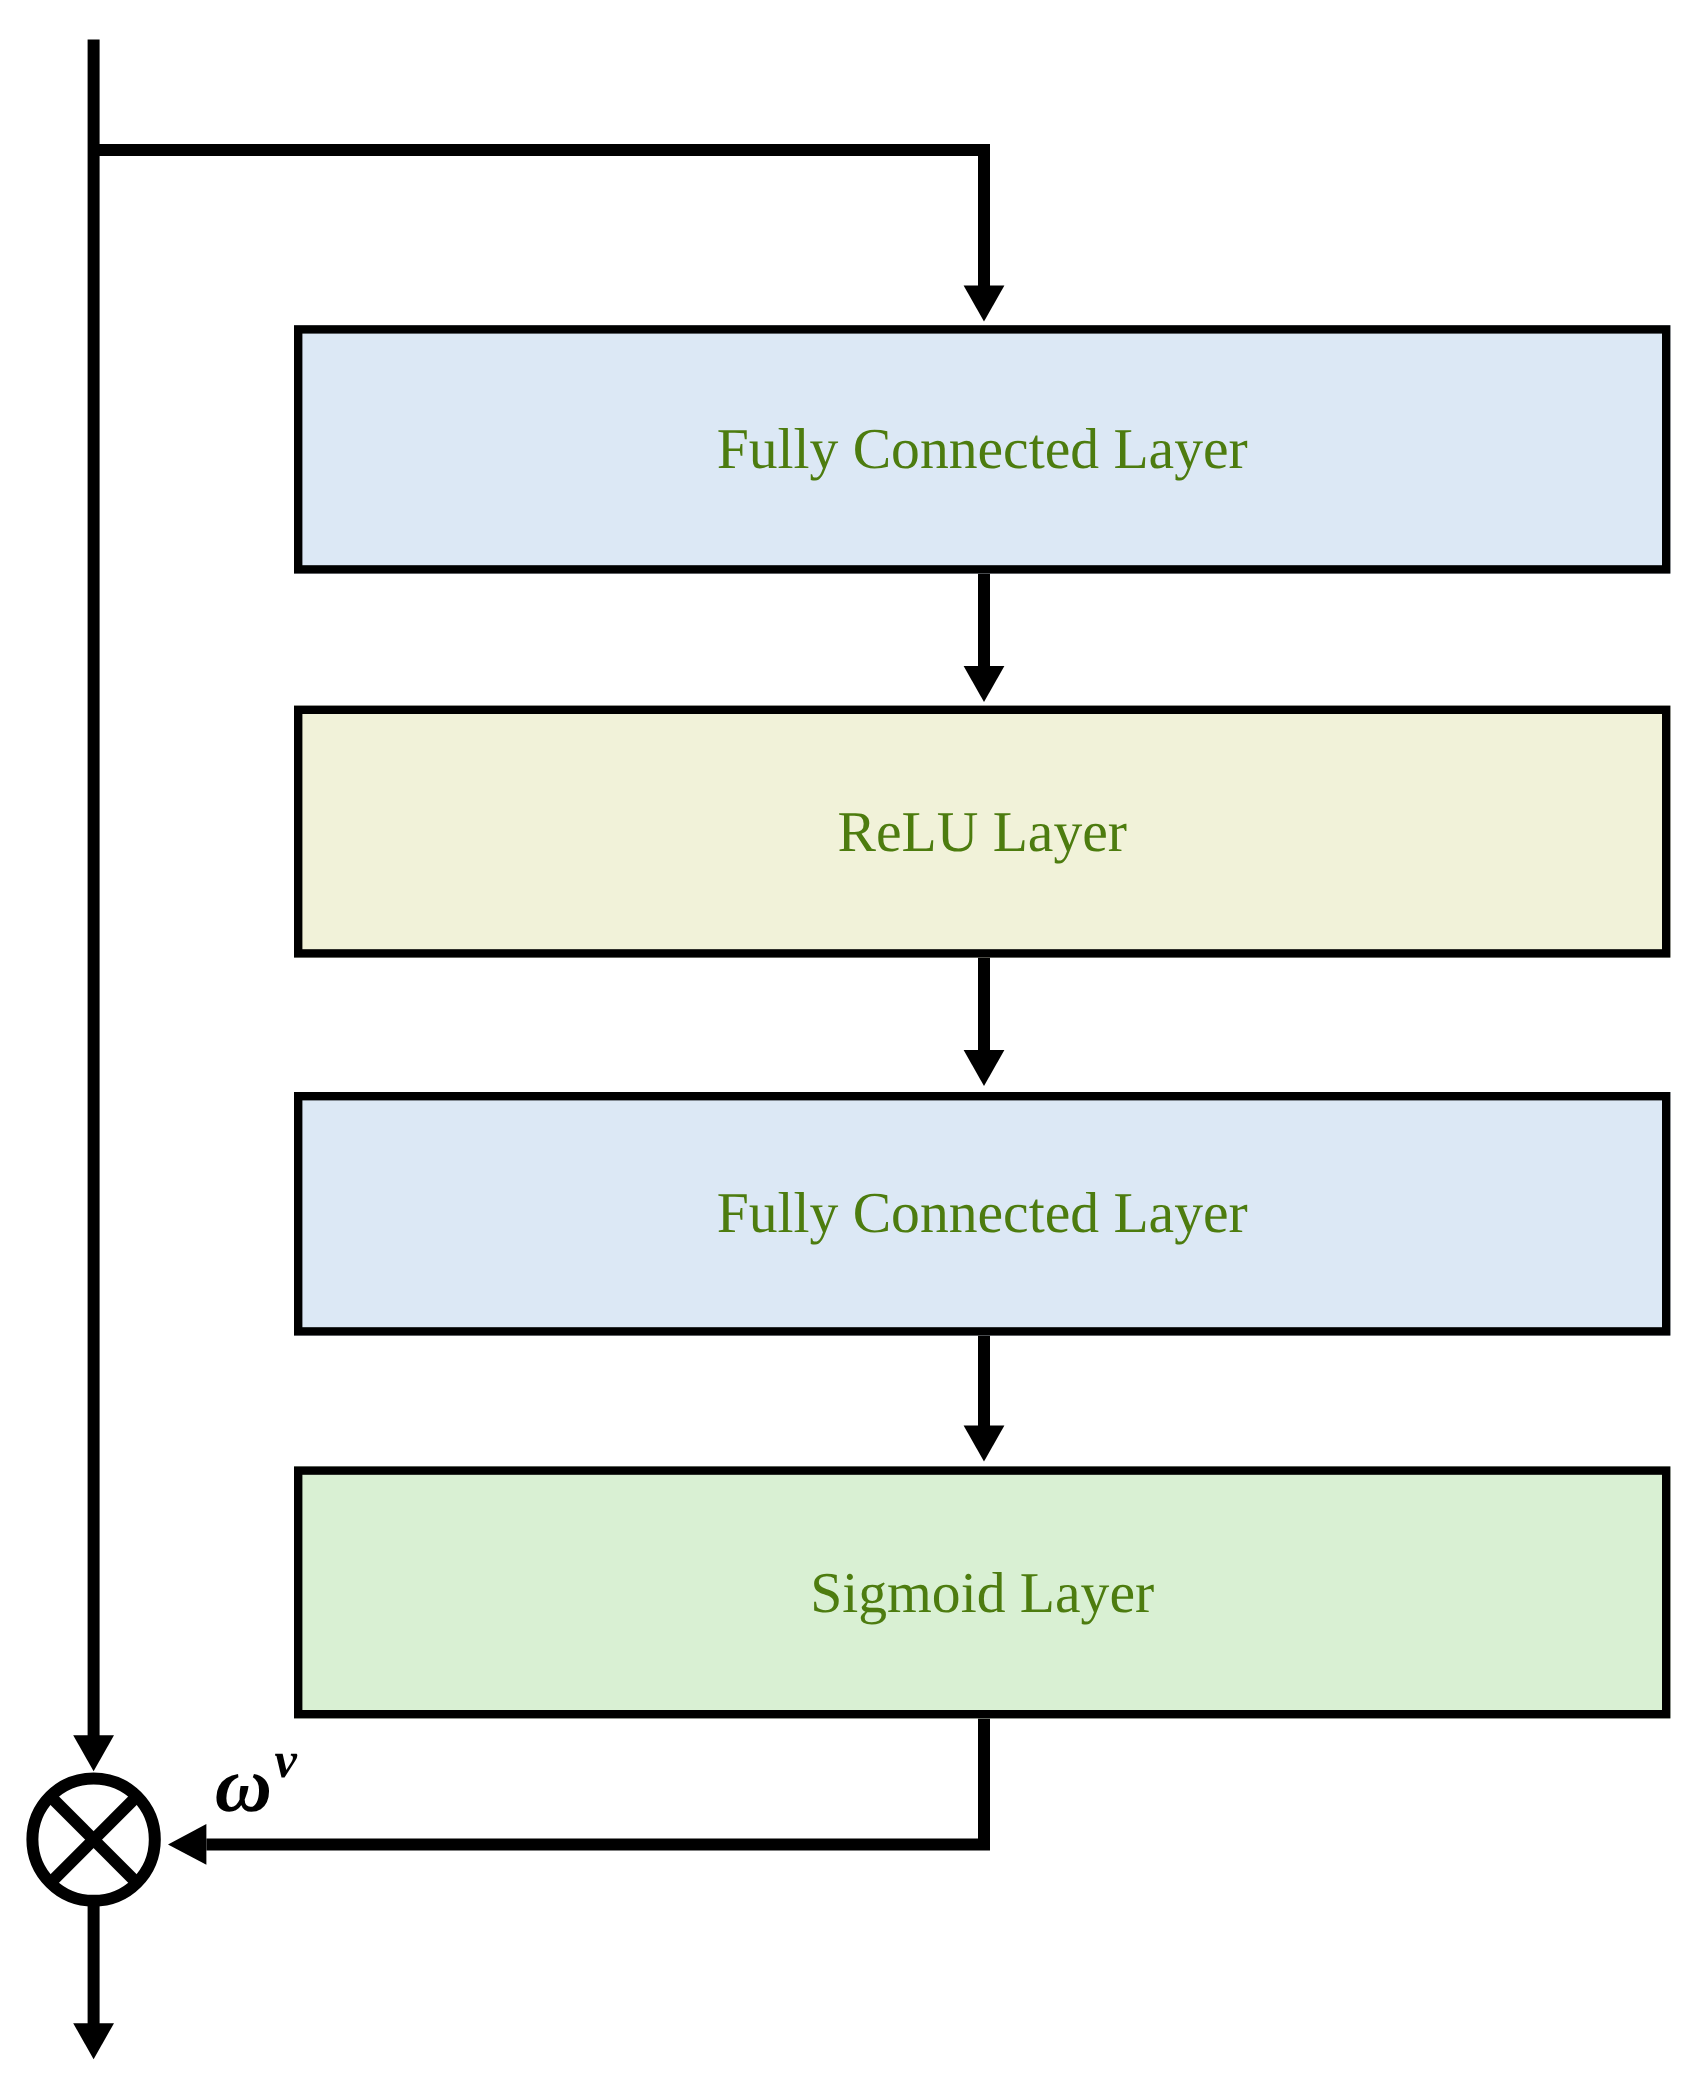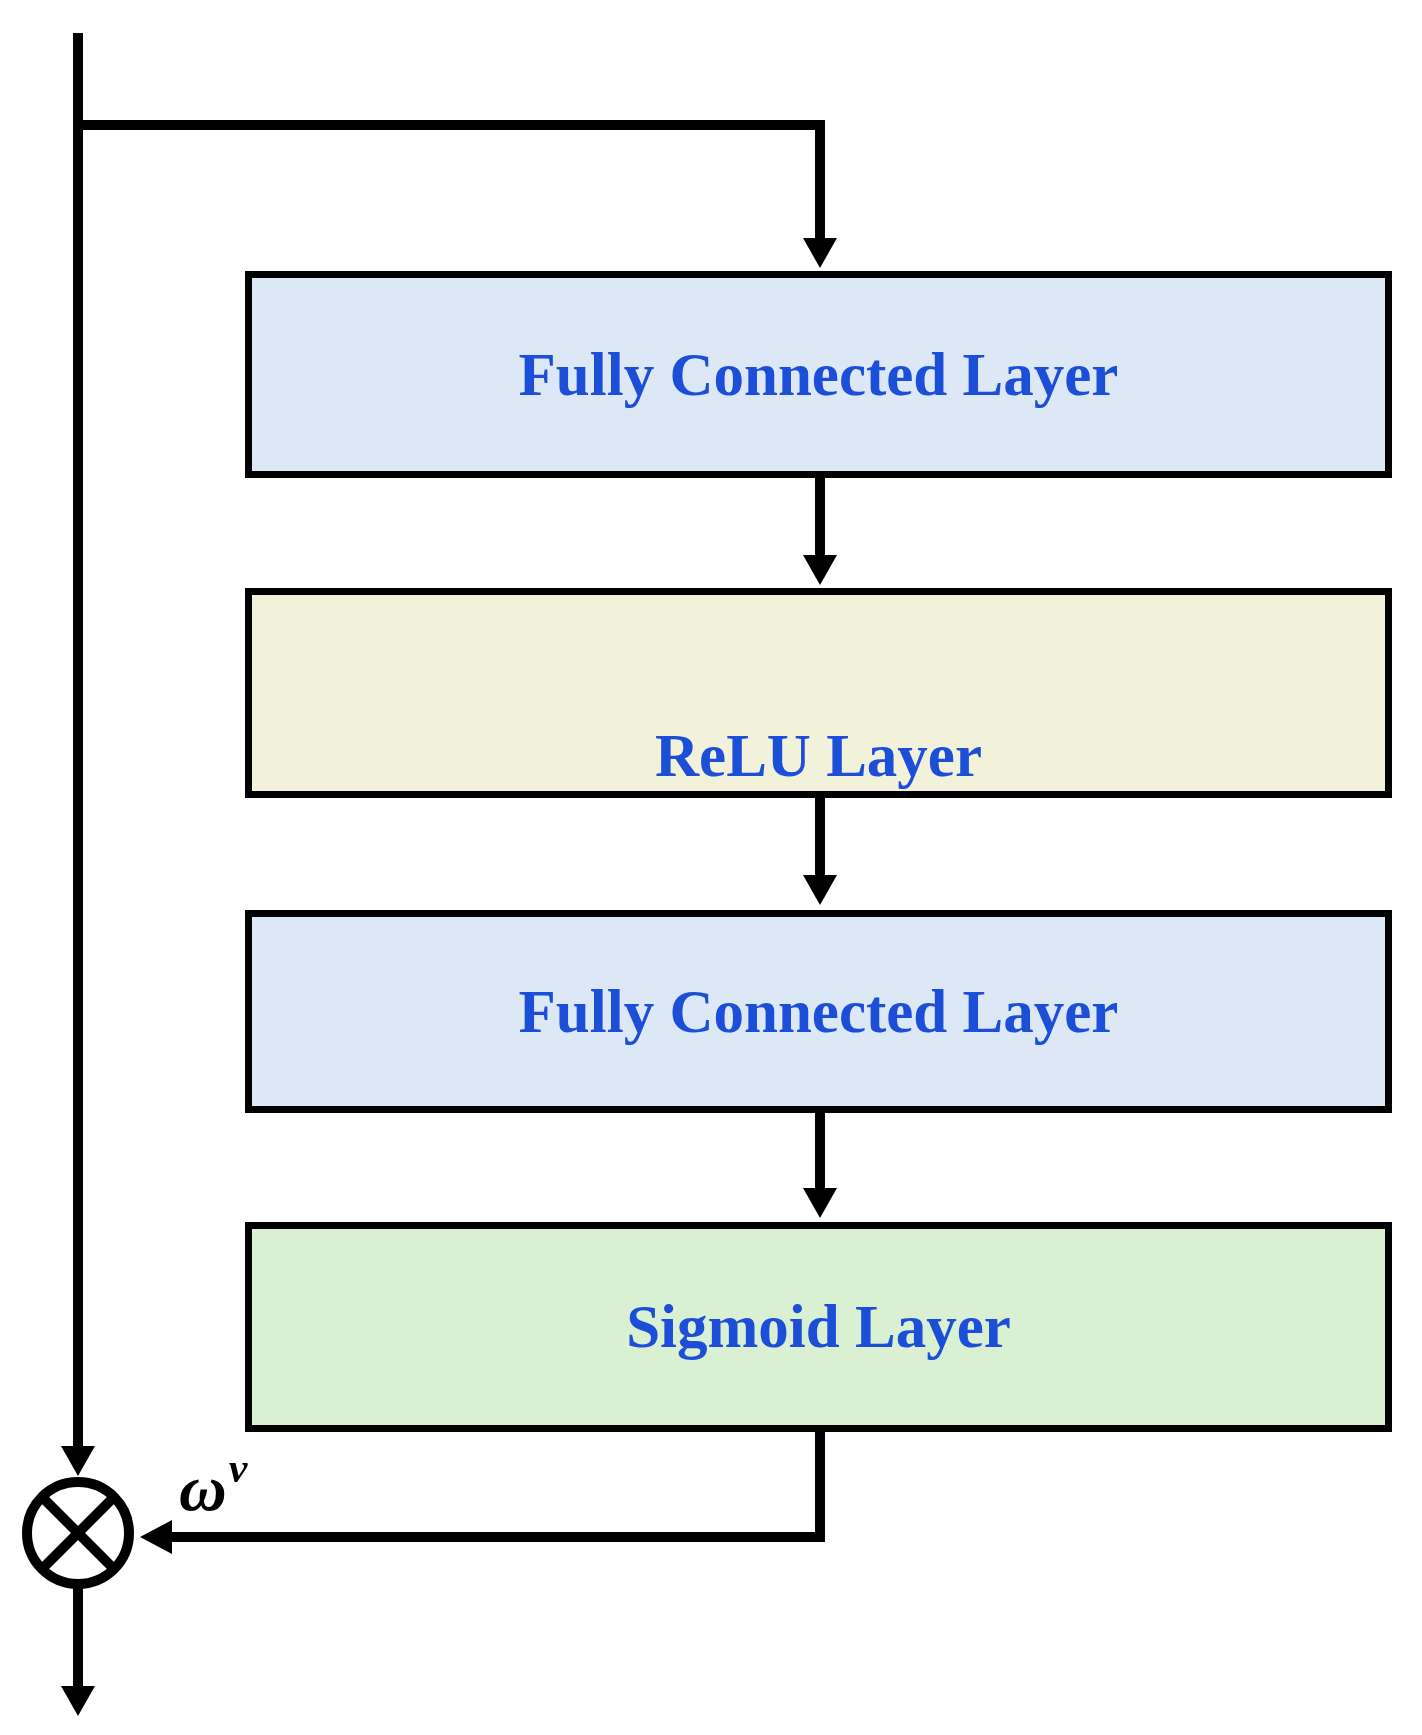--- a/index.html
+++ b/index.html
@@ -15,23 +15,23 @@
   .head{fill:#000;stroke:none;}
   .mulcircle{stroke:#000;stroke-width:10;fill:#ffffff;}
   .box{
     position:absolute;
     left:245px;width:1147px;
     box-sizing:border-box;
     border:7px solid #000;
     display:flex;align-items:center;justify-content:center;
   }
   .box-label{
-    font-weight:bold;
-    font-size:61px;
-    color:#1d4ed8;
+    font-weight:normal;
+    font-size:48px;
+    color:#4d7c0f;
     letter-spacing:0px;
     white-space:nowrap;
   }
   .weight-label{
     position:absolute;
     left:179px;top:1447px;
     font-weight:bold;font-style:italic;
     font-size:66px;color:#000;
     line-height:1;
     white-space:nowrap;
@@ -73,21 +73,21 @@
     <line class="wire" x1="45" y1="1566" x2="111" y2="1500"></line>
 
     <line class="wire" x1="78" y1="1584" x2="78" y2="1688"></line>
     <polygon class="head" points="61,1686 95,1686 78,1716"></polygon>
   </svg>
 
   <div class="box" style="top: 271px; height: 207px; background-color: rgb(220, 232, 245);">
     <span class="box-label">Fully Connected Layer</span>
   </div>
 
-  <div class="box" style="top: 588px; height: 210px; background-color: rgb(241, 242, 217); align-items: flex-end;">
+  <div class="box" style="top: 588px; height: 210px; background-color: rgb(241, 242, 217);">
     <span class="box-label">ReLU Layer</span>
   </div>
 
   <div class="box" style="top: 910px; height: 203px; background-color: rgb(220, 232, 245);">
     <span class="box-label">Fully Connected Layer</span>
   </div>
 
   <div class="box" style="top: 1222px; height: 210px; background-color: rgb(217, 240, 211);">
     <span class="box-label">Sigmoid Layer</span>
   </div>

